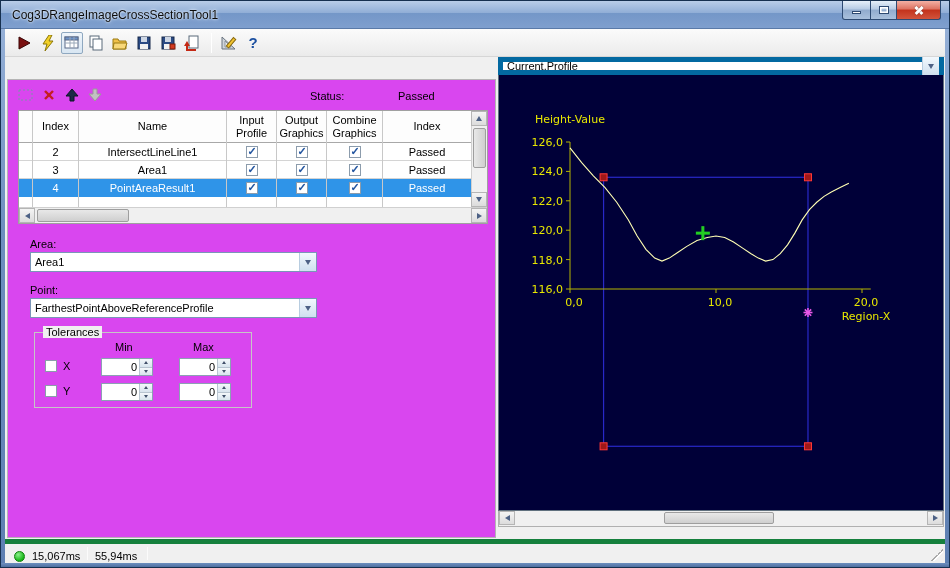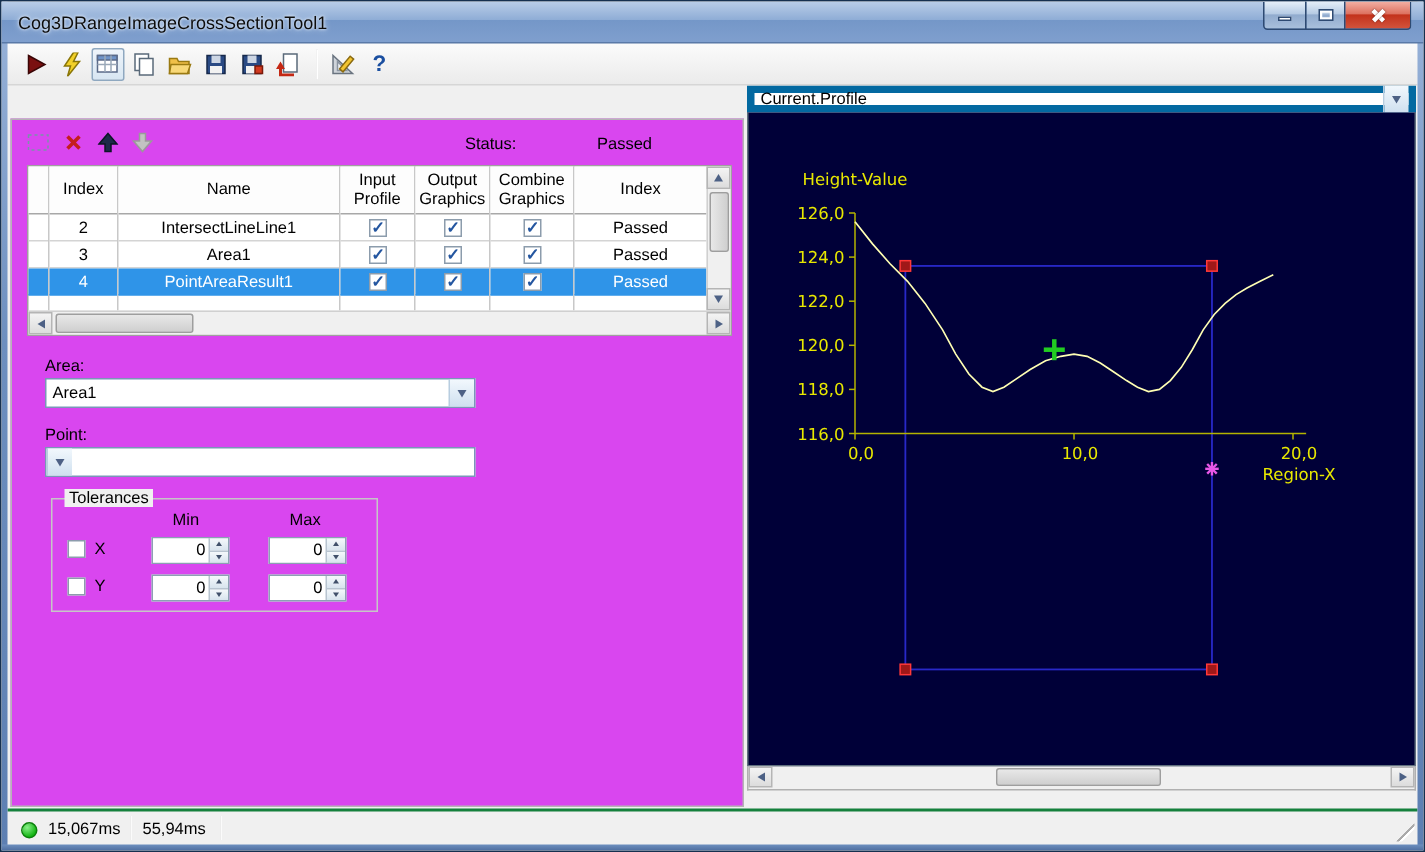--- a/index.html
+++ b/index.html
@@ -97,21 +97,21 @@
   .tri-sd { width:0;height:0;border-left:2.5px solid transparent;border-right:2.5px solid transparent;border-top:3.5px solid #40506a; }
   
   .rpanel { position:absolute; left:493px; top:0; width:446px; height:470px; }
   .rcombo { position:absolute; left:0; top:0; right:0; height:18px; background:#fff; border:5px solid #0369a1;
     display:flex; align-items:center;justify-content:flex-end; }
   .chart-wrap { position:absolute; left:0; top:18px; right:0; height:436px; background:#000038; border:1px solid #60707e; border-top:none; }
   .chart-hscroll { position:absolute; left:0; top:454px; right:0; height:16px; background:#f0f0f0; border:1px solid #b0b0b0; border-top:none; }
   svg text { font-family:"DejaVu Sans","Liberation Sans",sans-serif; }
   
   .statusbar { position:absolute; left:4px; right:4px; bottom:4px; height:24px; background:#f0f0f0;
-    border-top:2px solid #15803d; }
+    border-top:5px solid #15803d; }
   .st-dot { position:absolute; left:9px; top:7px; width:11px; height:11px; border-radius:50%;
     background:radial-gradient(circle at 35% 30%, #8af08a, #16b616 70%); border:1px solid #0c800c; }
   .st-text { position:absolute; top:6px; }
   .st-div { position:absolute; top:3px; bottom:3px; width:1px; background:#c8c8c8; border-right:1px solid #fbfbfb; }
   .grip { position:absolute; right:2px; bottom:2px; width:12px; height:12px;
     background:
       linear-gradient(135deg, transparent 50%, #aaa 50%, #aaa 58%, #fff 58%, #fff 66%, transparent 66%) ;
   }
 </style>
 </head>
@@ -321,20 +321,21 @@
       <div class="field-label" style="top:158px;">Area:</div>
       <div class="combo" style="top:172px;">
         <span class="val">Area1</span>
         <span class="combo-btn">
             <span class="tri-d"></span>
           </span>
       </div>
 
       <div class="field-label" style="top:204px;">Point:</div>
       <div class="combo" style="top:218px;">
+        <span class="val">FarthestPointAboveReferenceProfile</span>
         <span class="combo-btn">
             <span class="tri-d"></span>
           </span>
       </div>
 
       <div class="tolbox">
         <span class="tol-legend">Tolerances</span>
         <span class="tol-h" style="left:80px;">Min</span>
         <span class="tol-h" style="left:158px;">Max</span>
 

